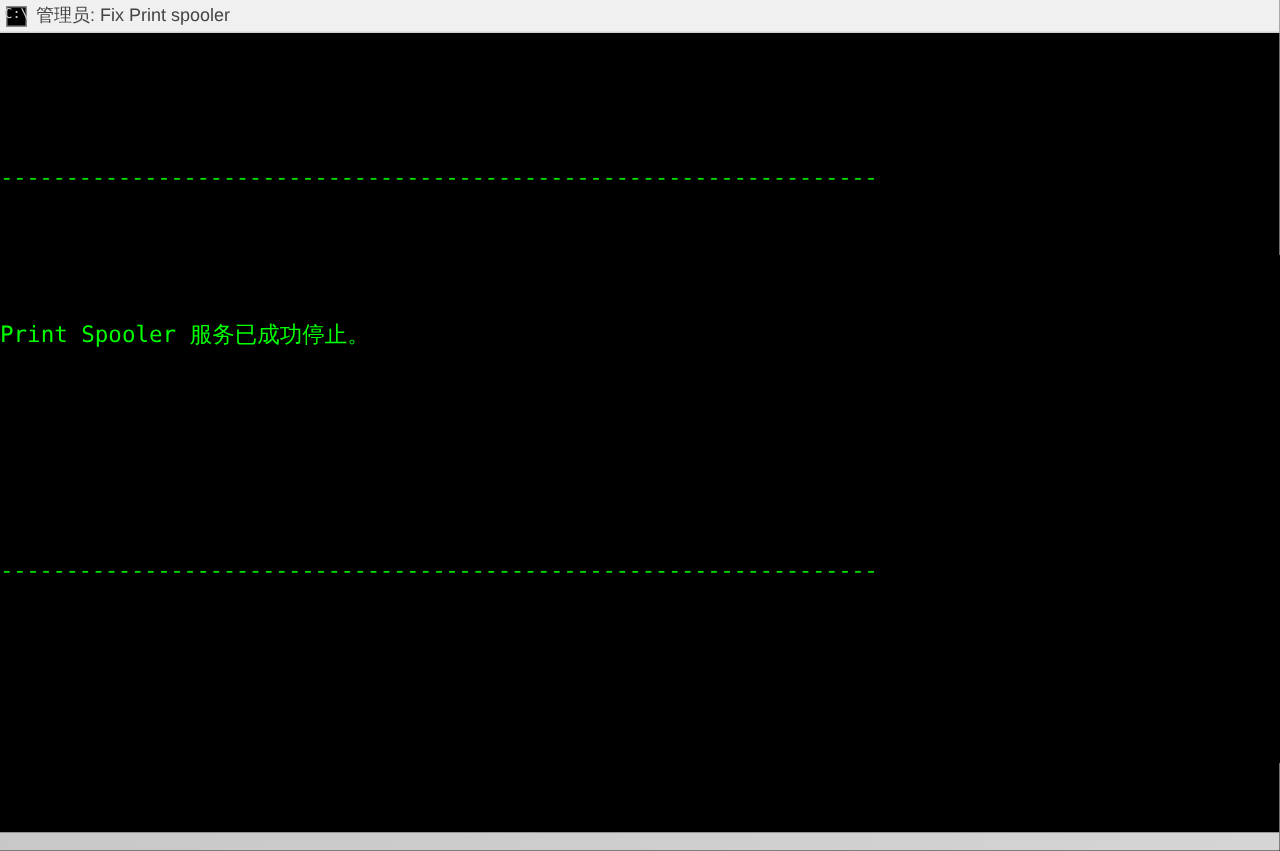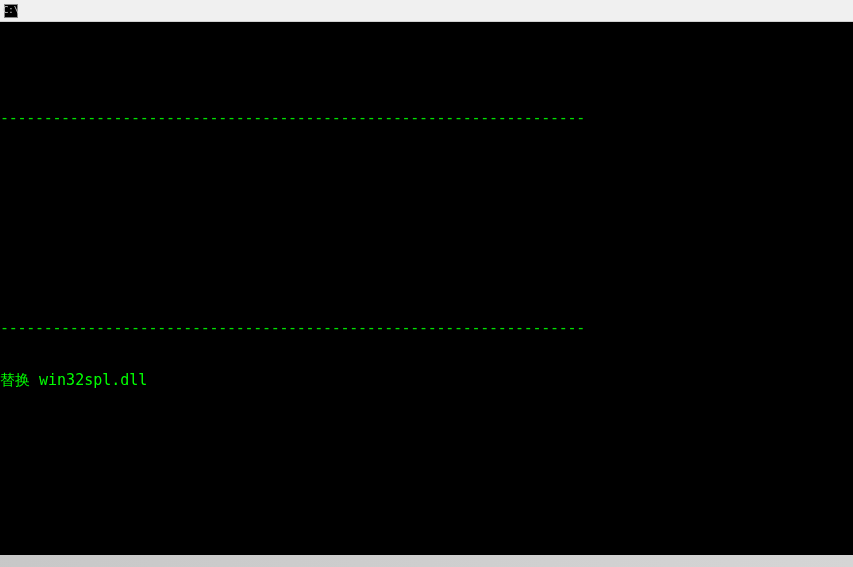--- a/index.html
+++ b/index.html
@@ -74,29 +74,30 @@
       background: linear-gradient(to right, #bfbfbf, #c8c8c8, #d2d2d2);
       opacity: 0.7;
     }
   </style>
 </head>
 <body>
 
 <div class="window">
   <div class="titlebar">
     <span class="titlebar-icon">C:\</span>
+    <span>管理员:  Fix Print spooler</span>
   </div>
   <div class="console">
     <div class="gap"></div>
     <div class="line sep">-------------------------------------------------------------------</div>
     <div class="gap"></div>
+    <div class="line">Print Spooler 服务已成功停止。</div>
     <div class="gap"></div>
     <div class="gap"></div>
     <div class="line sep">-------------------------------------------------------------------</div>
-    <div class="line">替换 win32spl.dll</div>
     <div class="gap"></div>
     
     
     
     
     
     
     
     
     

